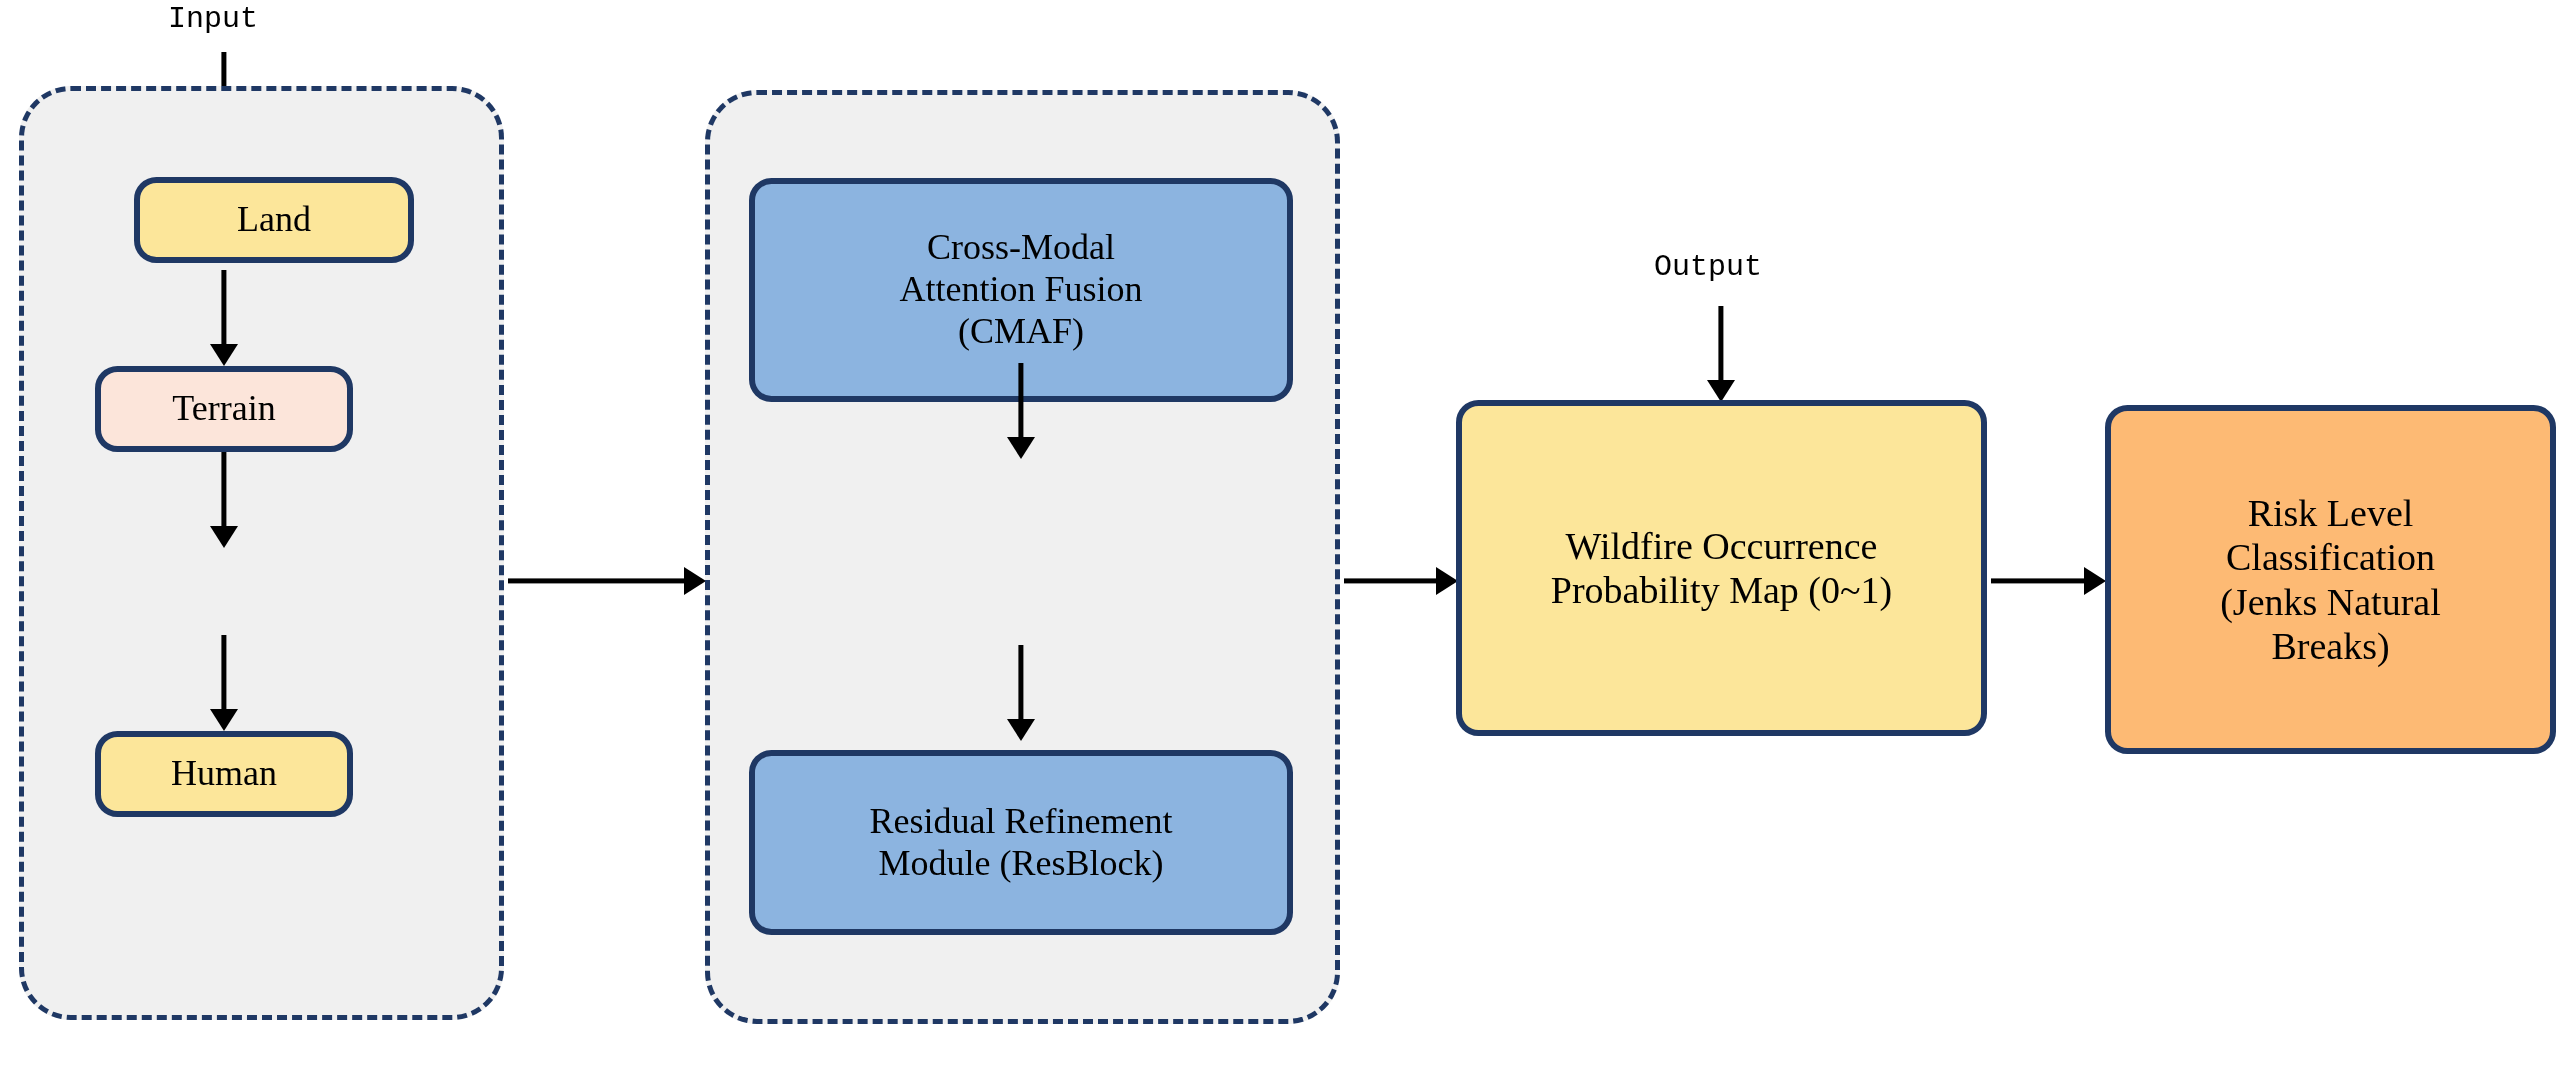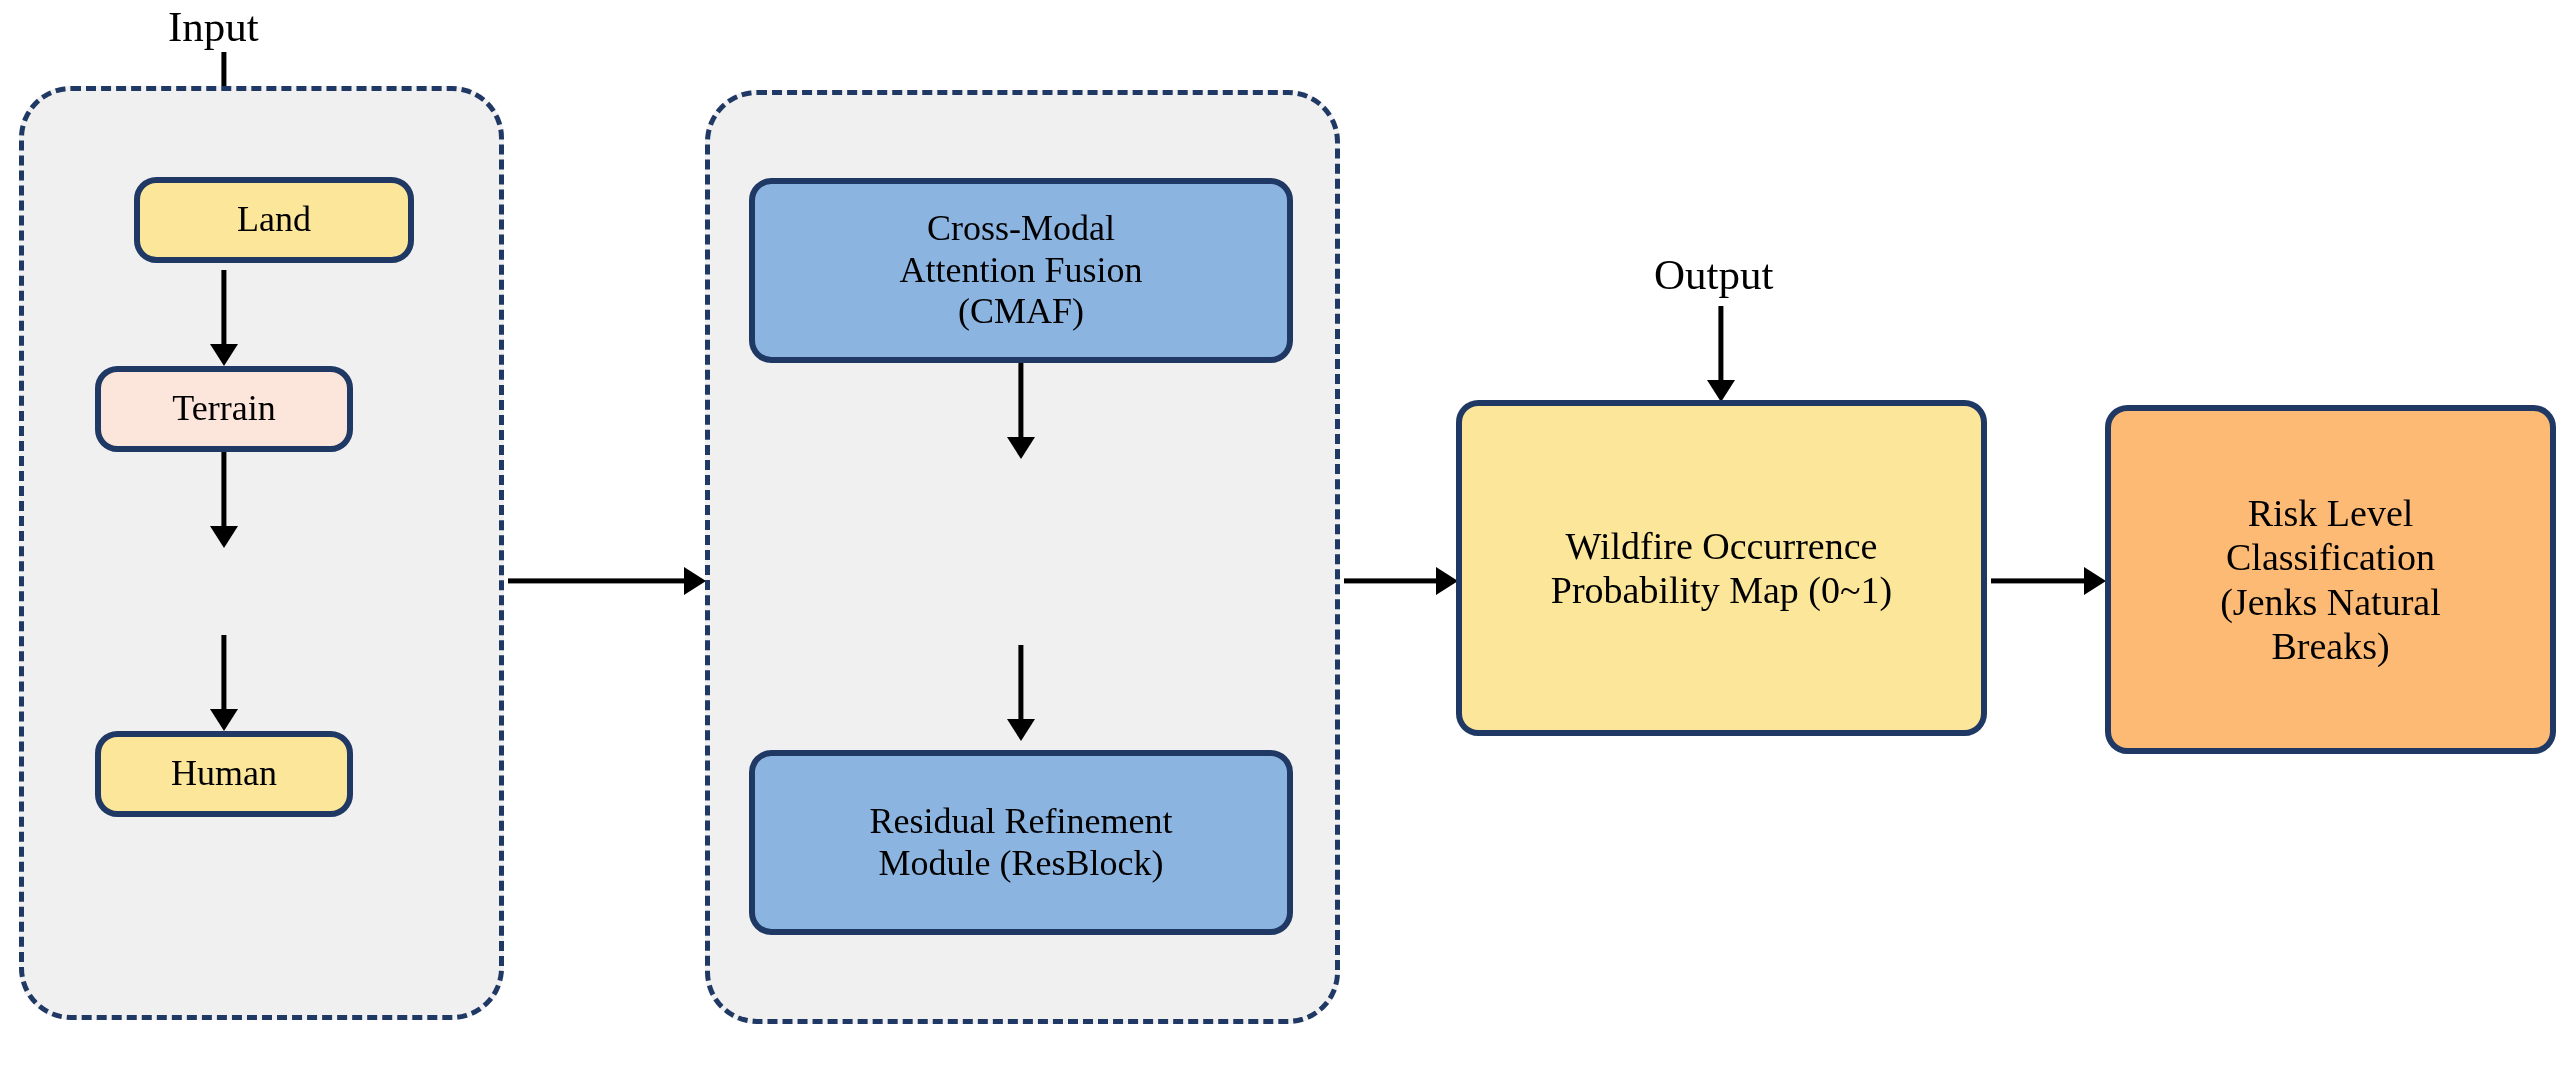--- a/index.html
+++ b/index.html
@@ -51,23 +51,24 @@
   .fill-peach    { background: #fce5da; }
   .fill-blue     { background: #8cb4e0; }
   .fill-lightblue{ background: #d1e2f5; }
   .fill-greyblue { background: #fdba74; }
   .sz-md  { font-size: 36px; }
   .sz-lg  { font-size: 38px; }
 
   
   .free-label {
     position: absolute;
-    font-size: 43px;
+    font-size: 30px;
     color: #000000;
     white-space: nowrap;
+    font-family: Liberation Mono, monospace;
   }
 
   
   .arrow-v, .arrow-h {
     position: absolute;
   }
   .arrow-v .shaft {
     position: absolute;
     left: 50%;
     top: 0;
@@ -146,21 +147,21 @@
     <span class="node-label">Human</span>
   </div>
 
   <div class="arrow-h" style="left:508px; top:564px; width:198px; height:34px;">
     <div class="shaft" style="width:177px;"></div>
     <div class="head"></div>
   </div>
 
   <div class="group-box" style="left:705px; top:90px; width:635px; height:934px;"></div>
 
-  <div class="node fill-blue sz-md" style="left:749px; top:178px; width:544px; height:185px;">
+  <div class="node fill-blue sz-md" style="left:749px; top:178px; width:544px; height:224px;">
     <span class="node-label">Cross-Modal
 Attention Fusion
 (CMAF)</span>
   </div>
 
   <div class="arrow-v" style="left:1004px; top:363px; width:34px; height:96px;">
     <div class="shaft" style="height:76px;"></div>
     <div class="head"></div>
   </div>
 

